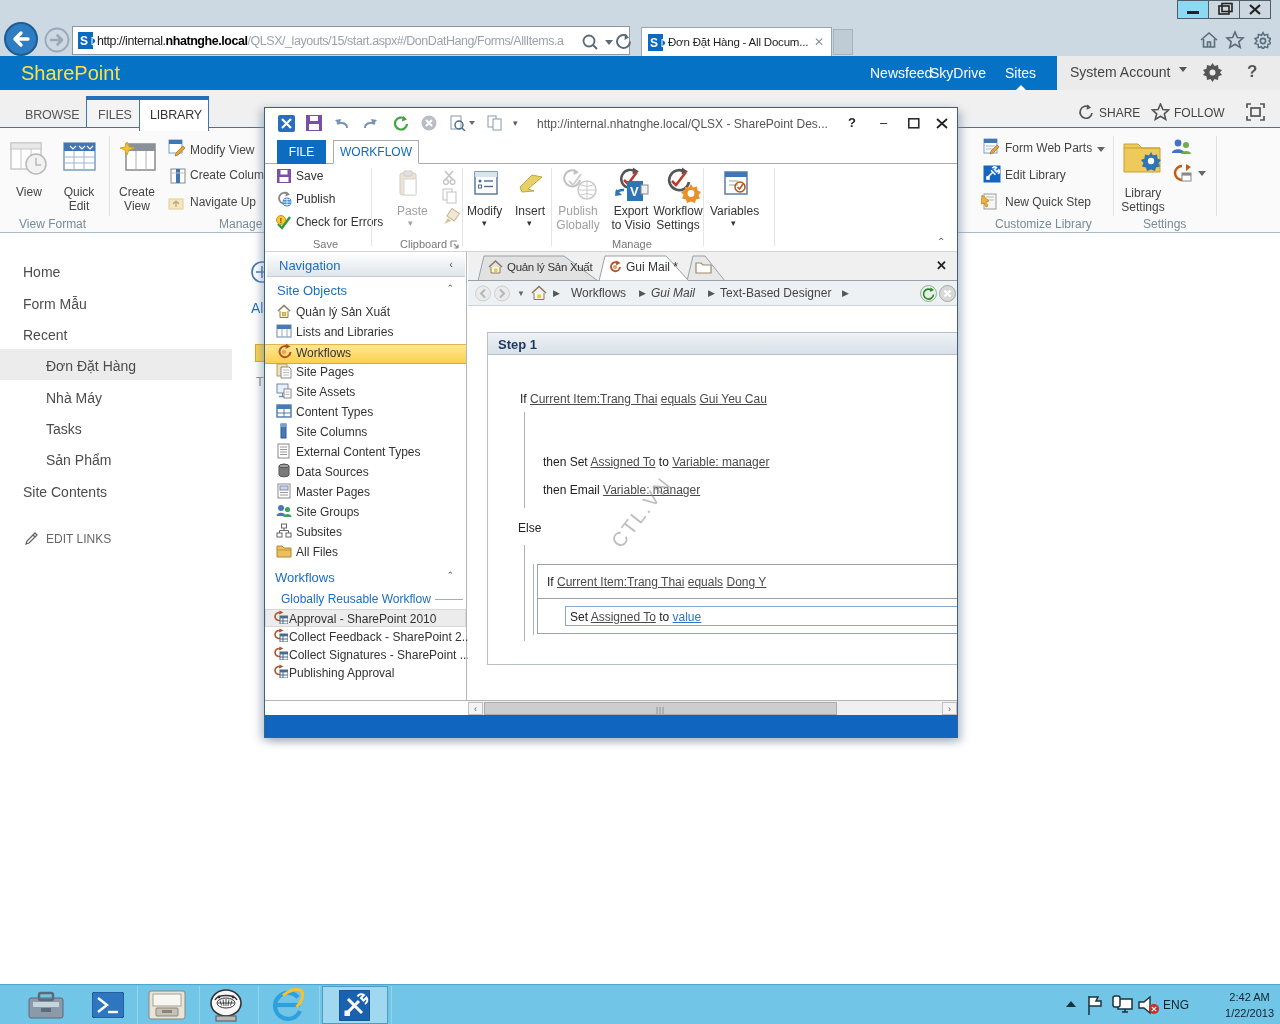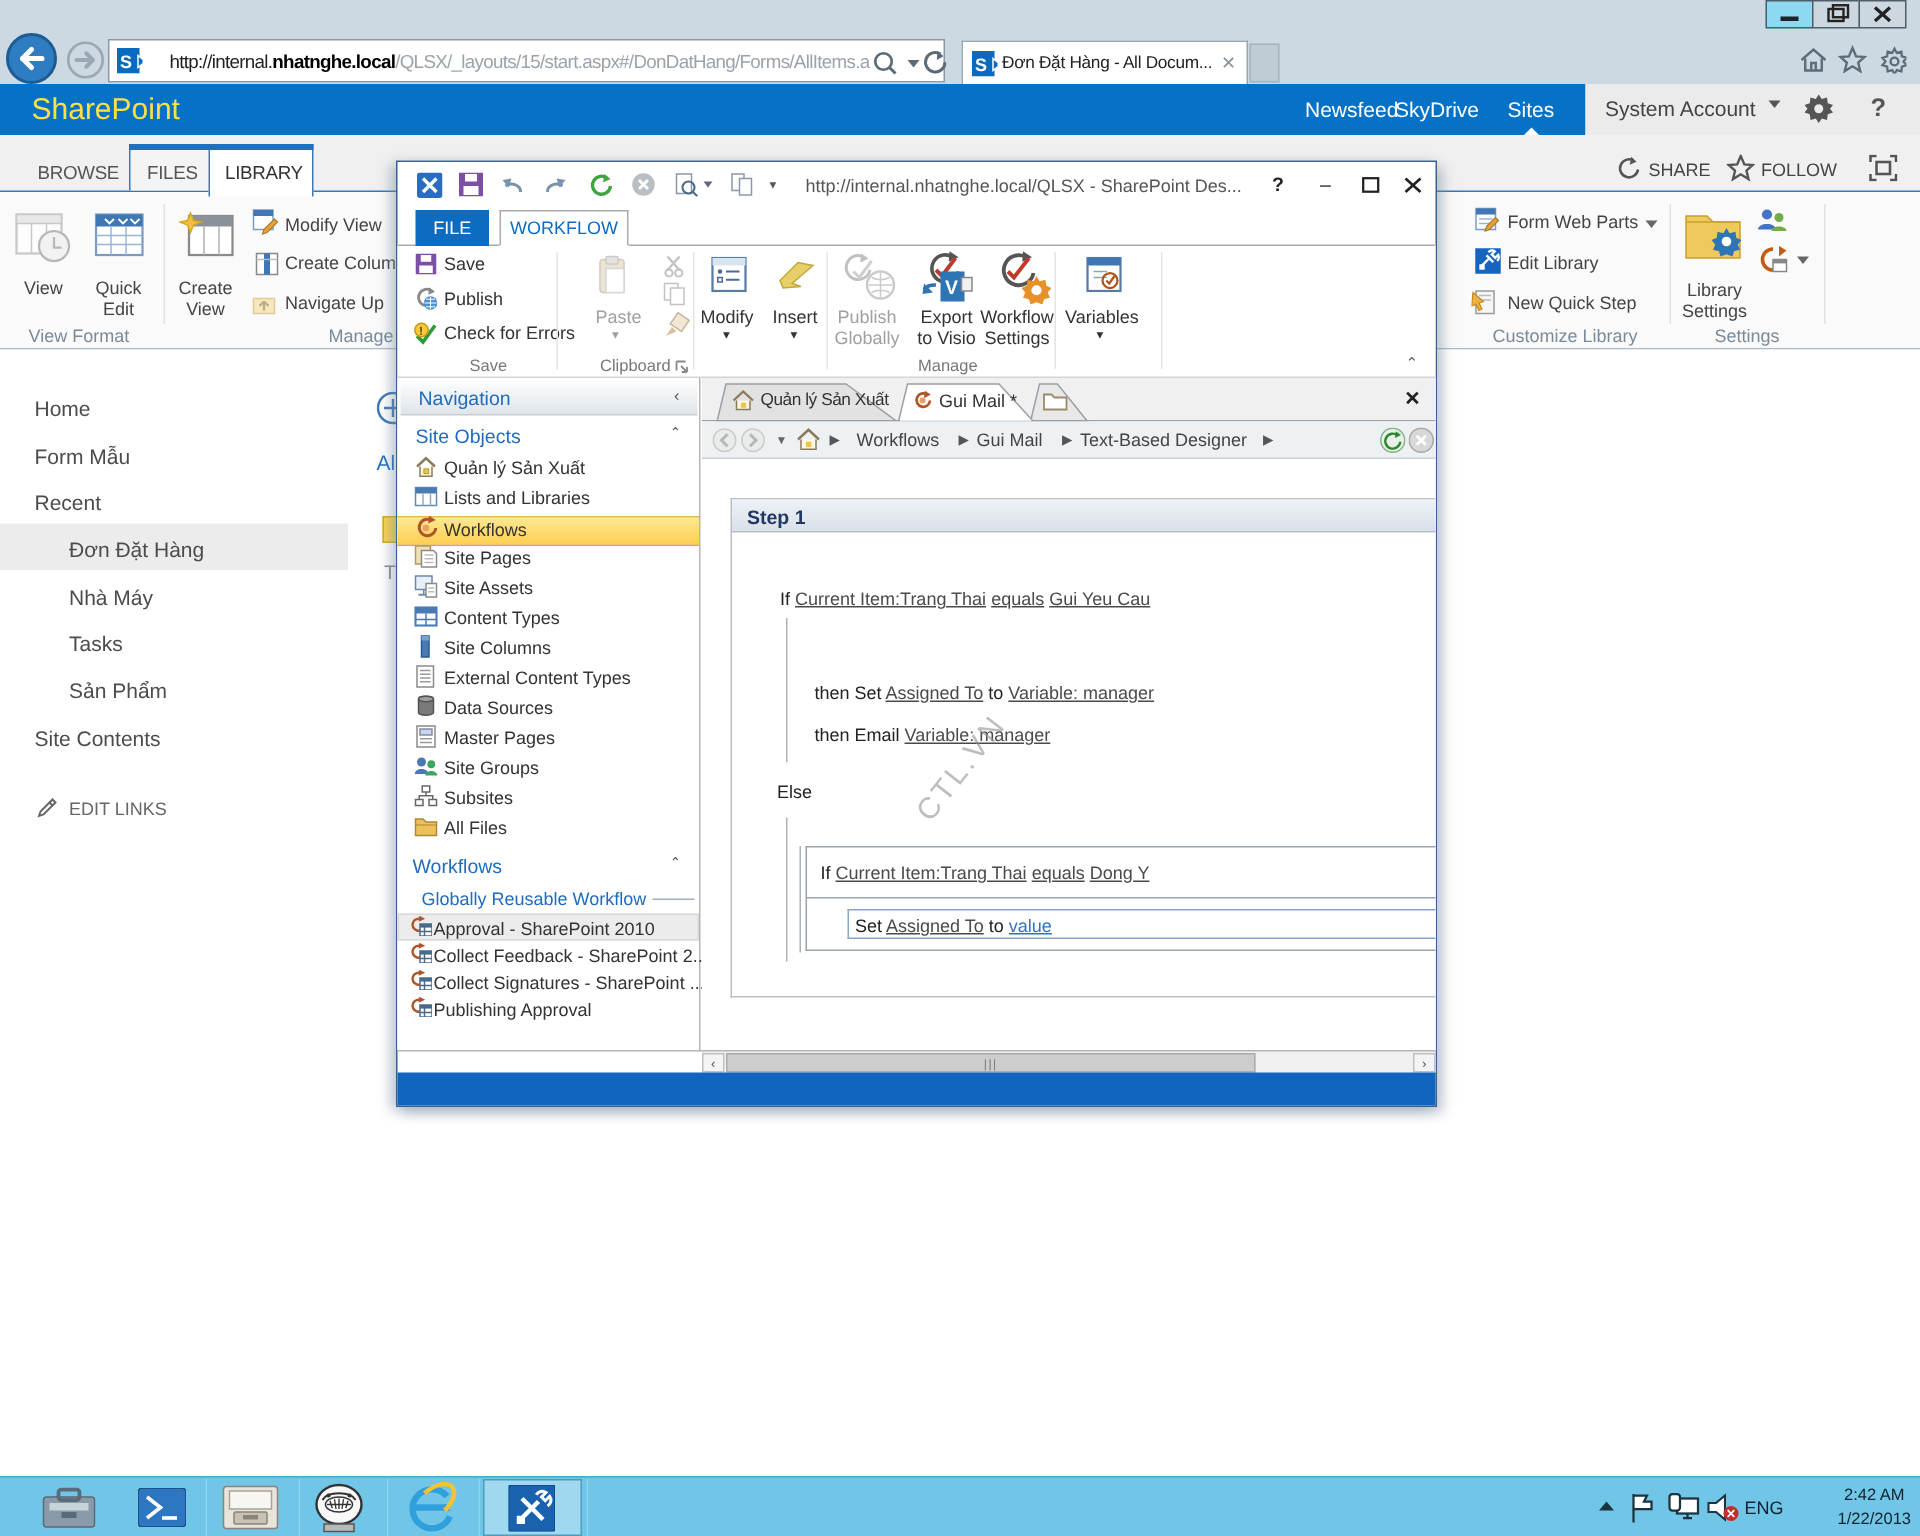--- a/index.html
+++ b/index.html
@@ -8,21 +8,21 @@
 #screen { position:relative; width:1280px; height:1024px; background:#fff; overflow:hidden; }
 
 
 #chrome { position:absolute; left:0; top:0; width:1280px; height:57px; background:#ccd9e3; }
 #winbtns { position:absolute; left:1178px; top:0; height:19px; }
 .wbtn { float:left; width:32px; height:19px; border:1px solid #4e5d66; background:#ccd7e0; position:relative; margin-left:-1px; }
 .wbtn.min { background:#8ed9f2; }
 #addr { position:absolute; left:72px; top:26px; width:558px; height:29px; background:#fff; border:1px solid #8b98a3; }
 #addrtxt { position:absolute; left:24px; top:7px; width:484px; font-size:12.5px; letter-spacing:-0.45px; color:#9aa3ab; white-space:nowrap; overflow:hidden; }
 #addrtxt b { color:#000; font-weight:bold; }
-#addrtxt .dk { color:#222;margin-left:16px; }
+#addrtxt .dk { color:#222; }
 #tab { position:absolute; left:641px; top:27px; width:191px; height:30px; background:#fff; border:1px solid #98a6b2; border-bottom:none; }
 #tabtitle { position:absolute; left:26px; top:8px; font-size:11.5px; color:#222; white-space:nowrap; letter-spacing:-0.2px; }
 #tabx { position:absolute; right:7px; top:7px; font-size:12px; color:#8a949c; }
 #tabstub { position:absolute; left:833px; top:29px; width:20px; height:26px; background:#bfccd6; border:1px solid #a5b3bd; }
 
 
 #suite { position:absolute; left:0; top:56px; width:1057px; height:34px; background:#0572c6; }
 #suite .brand { position:absolute; left:21px; top:6px; color:#fde047; font-size:20px; }
 #suitegrey { position:absolute; left:1057px; top:56px; width:223px; height:34px; background:#ebebeb; color:#444; font-size:14px; }
 
@@ -654,21 +654,21 @@
             </svg>
           <div class="ab" style="left:49px;top:8px;font-size:8px;color:#666;">▼</div>
           <svg class="ab" style="left:63px;top:4px;" width="16" height="16">
               <path d="M1 8 L8 1.5 L15 8" fill="none" stroke="#8a7a5a" stroke-width="1.6"></path>
               <path d="M3 8 L3 14.5 L13 14.5 L13 8" fill="#fdf6e4" stroke="#8a7a5a"></path>
               <rect x="6.3" y="9.5" width="3.6" height="3.6" fill="#e8c84a"></rect>
             </svg>
           <div class="ab" style="left:85px;top:7px;font-size:9px;color:#555;">▶</div>
           <div class="ab" style="left:103px;top:5px;">Workflows</div>
           <div class="ab" style="left:171px;top:7px;font-size:9px;color:#555;">▶</div>
-          <div class="ab" style="left:183px;top:5px;">Gui Mail</div>
+          <div class="ab" style="left:183px;top:5px;font-style:italic;">Gui Mail</div>
           <div class="ab" style="left:240px;top:7px;font-size:9px;color:#555;">▶</div>
           <div class="ab" style="left:252px;top:5px;">Text-Based Designer</div>
           <div class="ab" style="left:374px;top:7px;font-size:9px;color:#555;">▶</div>
           <svg class="ab" style="left:452px;top:4px;" width="17" height="17">
               <circle cx="8.5" cy="8.5" r="8" fill="#e8f0e8" stroke="#8ab08a"></circle>
               <path d="M12 5.5 a5 5 0 1 0 1.5 4" fill="none" stroke="#2a8a2a" stroke-width="1.6"></path>
               <path d="M10.5 2.5 L14 5 L10 7 z" fill="#2a8a2a"></path>
             </svg>
           <svg class="ab" style="left:471px;top:4px;" width="17" height="17">
               <circle cx="8.5" cy="8.5" r="8" fill="#d8d8d8" stroke="#a8a8a8"></circle>

